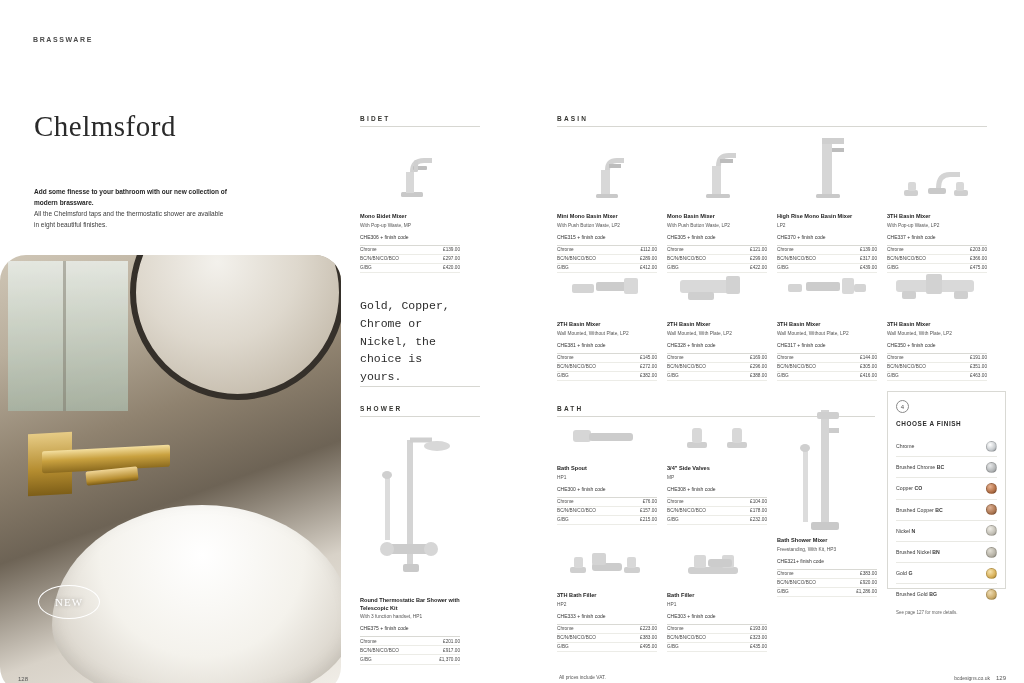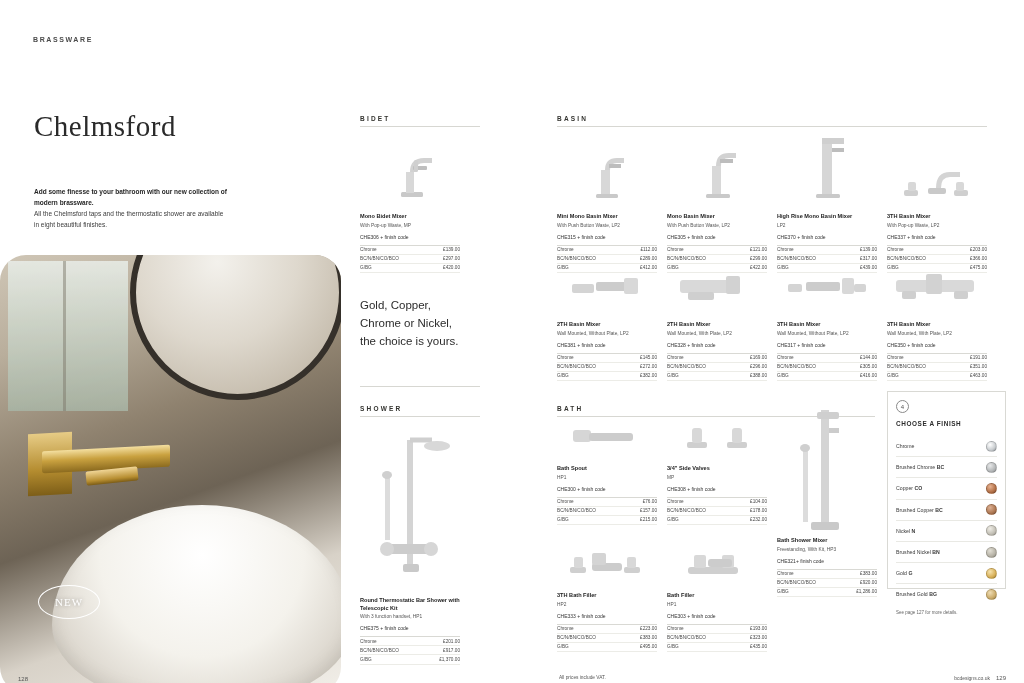--- a/index.html
+++ b/index.html
@@ -102,21 +102,21 @@
     display:flex; justify-content:space-between;
     font-size:4.7px; color:#4a4a4a; padding:1.6px 0;
     border-bottom:1px solid #ececE7;
   }
 
   
   .tapwrap{ position:absolute; left:50%; bottom:4px; transform:translateX(-50%); }
 
   .mid-quote {
     position:absolute; left:19px; top:283px; width:110px;
-    font-family:Liberation Sans, sans-serif; font-size:11.5px; line-height:1.55; color:#2c2c2c;
+    font-family:Liberation Mono, monospace; font-size:11.5px; line-height:1.55; color:#2c2c2c;
   }
 
   
   .finish-panel {
     position:absolute; left:546px; top:377px; width:119px; height:198px;
     border:1px solid #d9d9d4; background:#fff;
   }
   .finish-panel .circ-num {
     position:absolute; left:8px; top:8px; width:13px; height:13px; border-radius:50%;
     border:1px solid #8a8a8a; font-size:6px; display:flex; align-items:center; justify-content:center; color:#555;

